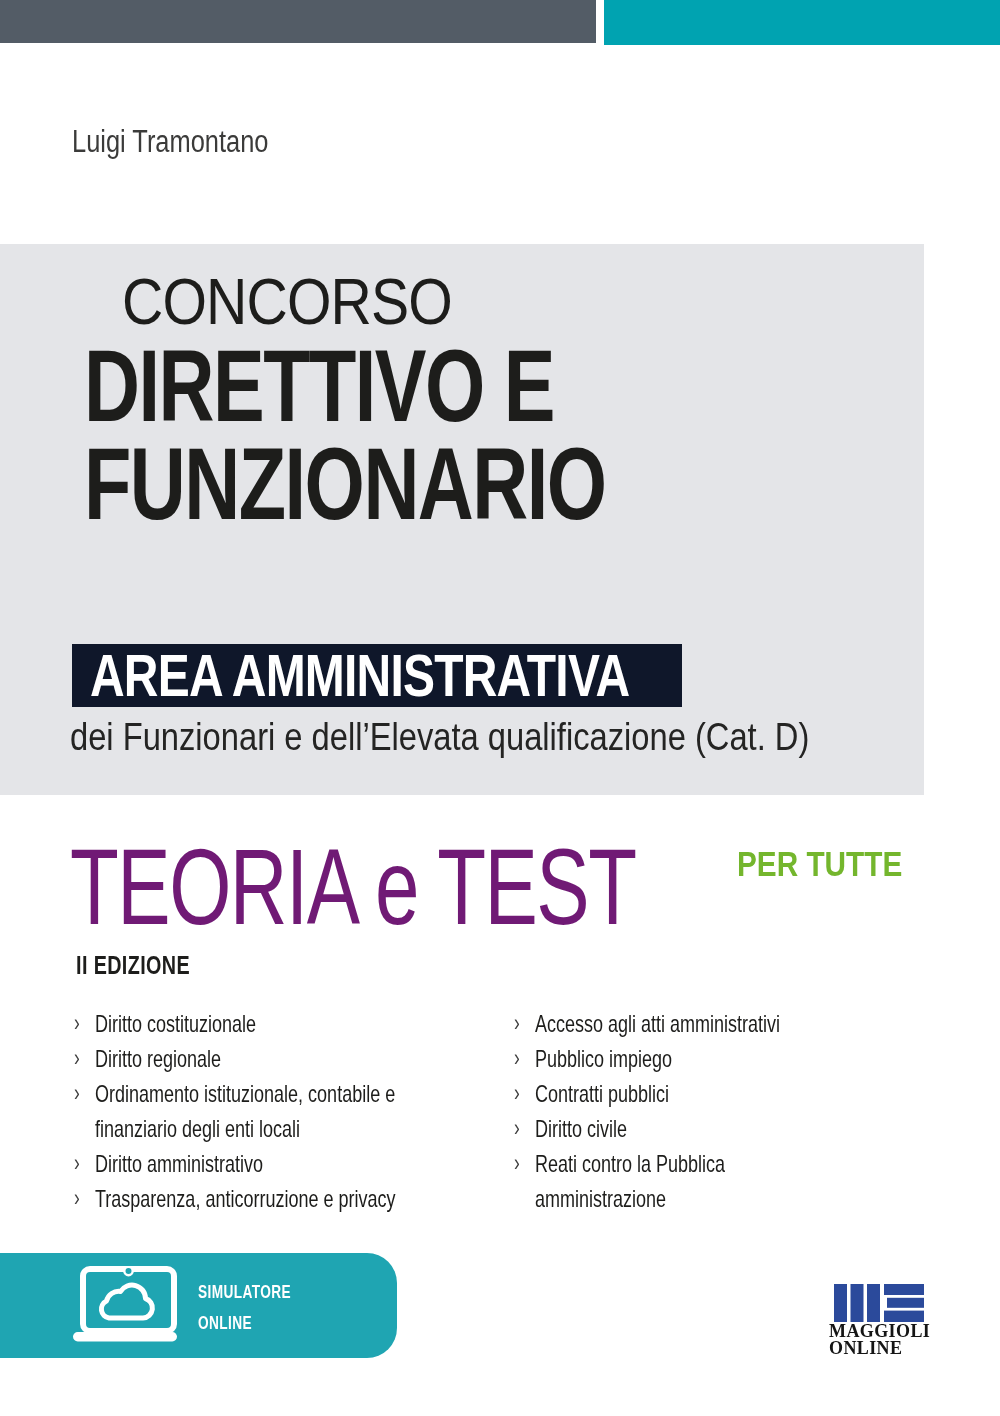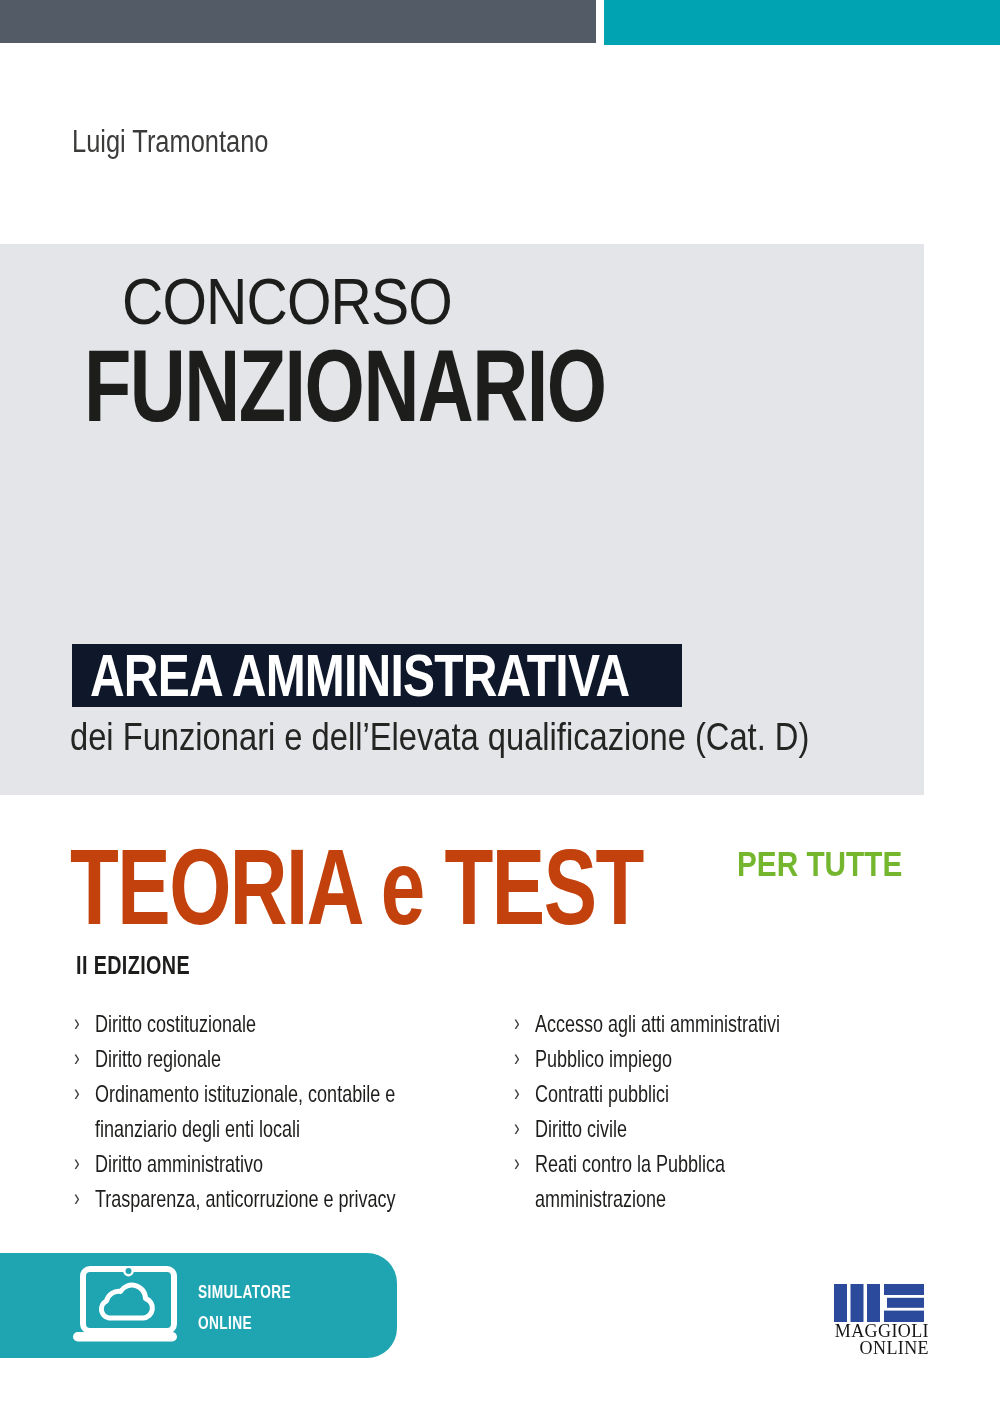--- a/index.html
+++ b/index.html
@@ -29,21 +29,21 @@
   .big-title .line>span{display:inline-block;transform:scaleX(0.76);transform-origin:0 50%;letter-spacing:-2px;white-space:nowrap;}
 
   .banner{left:72px;top:644px;width:610px;height:63px;background:#0f172a;}
   .banner>span{display:inline-block;margin-left:18px;line-height:63px;font-size:60px;font-weight:bold;color:#ffffff;
     transform:scaleX(0.80);transform-origin:0 50%;letter-spacing:-1px;white-space:nowrap;}
 
   .subtitle{left:70px;top:716px;font-size:38px;color:#242423;}
   .subtitle>span{display:inline-block;transform:scaleX(0.86);transform-origin:0 0;white-space:nowrap;}
 
   
-  .teoria{left:70px;top:824px;font-size:108px;font-weight:bold;color:#c2410c;}
+  .teoria{left:70px;top:824px;font-size:108px;font-weight:normal;color:#701a75;}
   .teoria>span{display:inline-block;transform:scaleX(0.74);transform-origin:0 0;letter-spacing:-2px;white-space:nowrap;}
   .claim-side{left:737px;top:845px;font-size:35px;font-weight:bold;color:#74B62D;line-height:37px;text-align:right;}
   .claim-side .line>span{display:inline-block;transform:scaleX(0.85);transform-origin:0 0;white-space:nowrap;}
 
   .edition{left:76px;top:951px;font-size:25px;font-weight:bold;color:#1D1D1B;text-align:right;}
   .edition>span{display:inline-block;transform:scaleX(0.79);transform-origin:0 0;letter-spacing:0.5px;}
 
   
   .topics-col{top:1006px;font-size:24px;line-height:35px;color:#1D1D1B;transform:scaleX(0.75);transform-origin:0 0;}
   .topics-left{left:74px;width:500px;}
@@ -53,42 +53,43 @@
   .topic .t{flex:1;}
 
   
   .badge{left:0;top:1253px;width:397px;height:105px;background:#1FA5B2;border-radius:0 30px 30px 0;}
   .badge-icon{left:72px;top:1266px;width:106px;height:78px;}
   .badge-text{left:198px;top:1277px;color:#ffffff;font-weight:bold;font-size:18px;line-height:31px;}
   .badge-text .line>span{display:inline-block;transform:scaleX(0.76);transform-origin:0 0;letter-spacing:0.5px;white-space:nowrap;}
 
   
   .pub-mark{left:834px;top:1284px;width:90px;height:38px;}
-  .pub-name{left:829px;top:1322px;width:100px;text-align:right;
-    font-family:"Liberation Serif", serif;font-weight:normal;color:#151515;}
+  .pub-name{left:829px;top:1322px;width:100px;text-align:left;
+    font-family:"Liberation Serif", serif;font-weight:bold;color:#151515;}
   .pub-name .l1{font-size:18px;letter-spacing:0.4px;line-height:18px;}
   .pub-name .l2{font-size:18px;letter-spacing:0.4px;line-height:17px;}
 </style>
 </head>
 <body>
 
 <div class="abs bar-dark"></div>
 <div class="abs bar-teal"></div>
 
 <div class="abs author">
   <span>Luigi Tramontano</span>
 </div>
 
 <div class="abs panel"></div>
 
 <div class="abs kicker">
   <span>CONCORSO</span>
 </div>
 
 <div class="abs big-title">
+  <div class="line"><span>DIRETTIVO E</span></div>
   <div class="line"><span>FUNZIONARIO</span></div>
 </div>
 
 <div class="abs banner">
   <span>AREA AMMINISTRATIVA</span>
 </div>
 
 <div class="abs subtitle">
   <span>dei Funzionari e dell’Elevata qualificazione (Cat. D)</span>
 </div>

